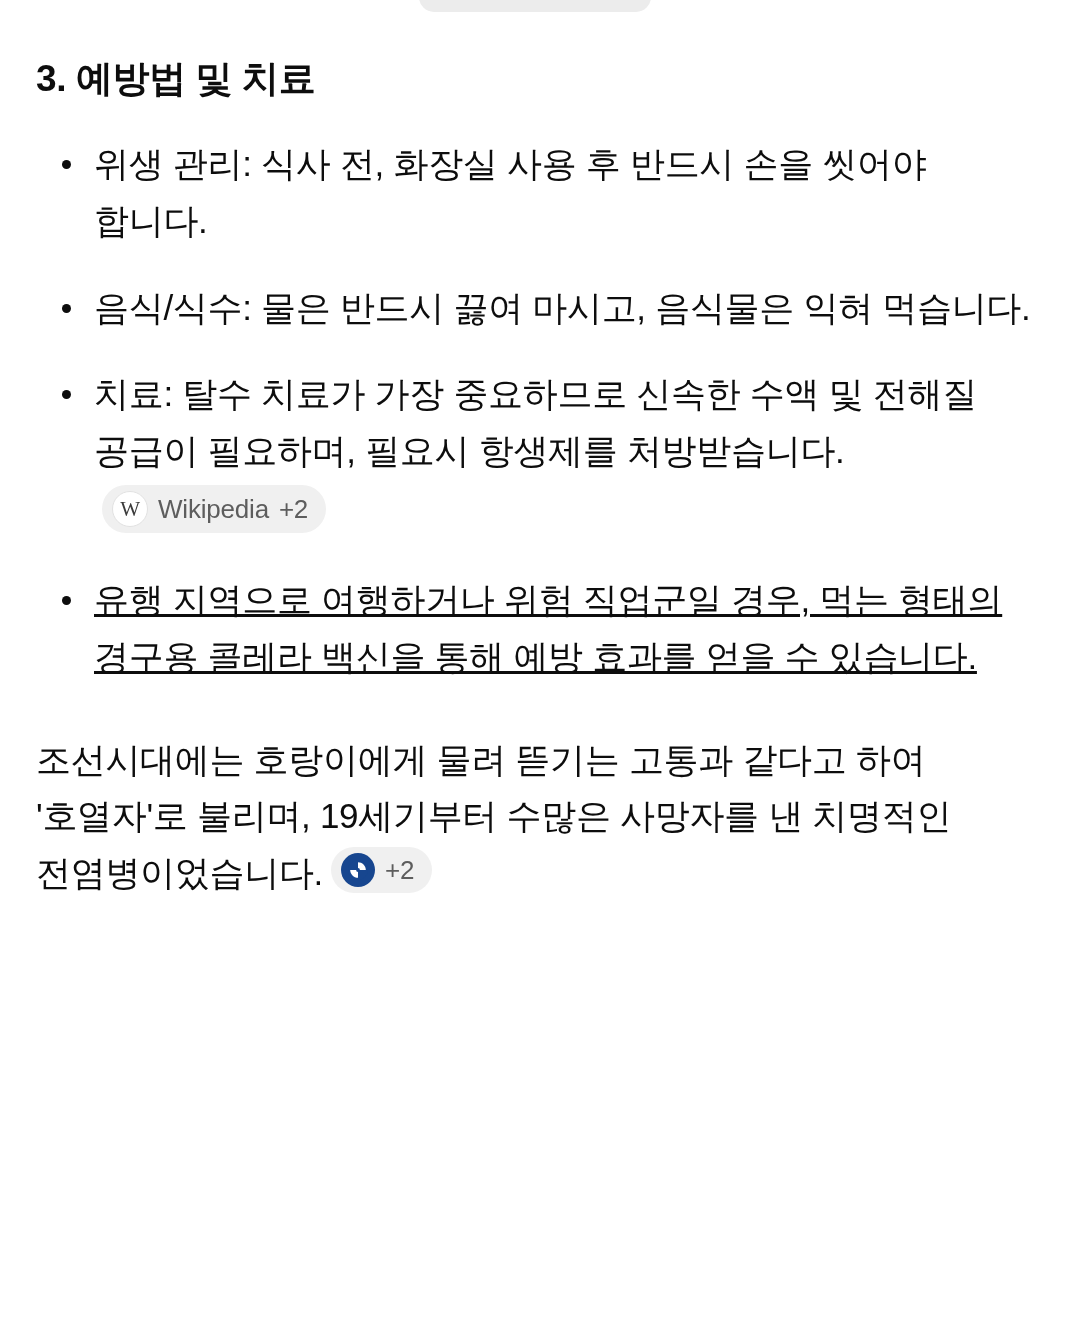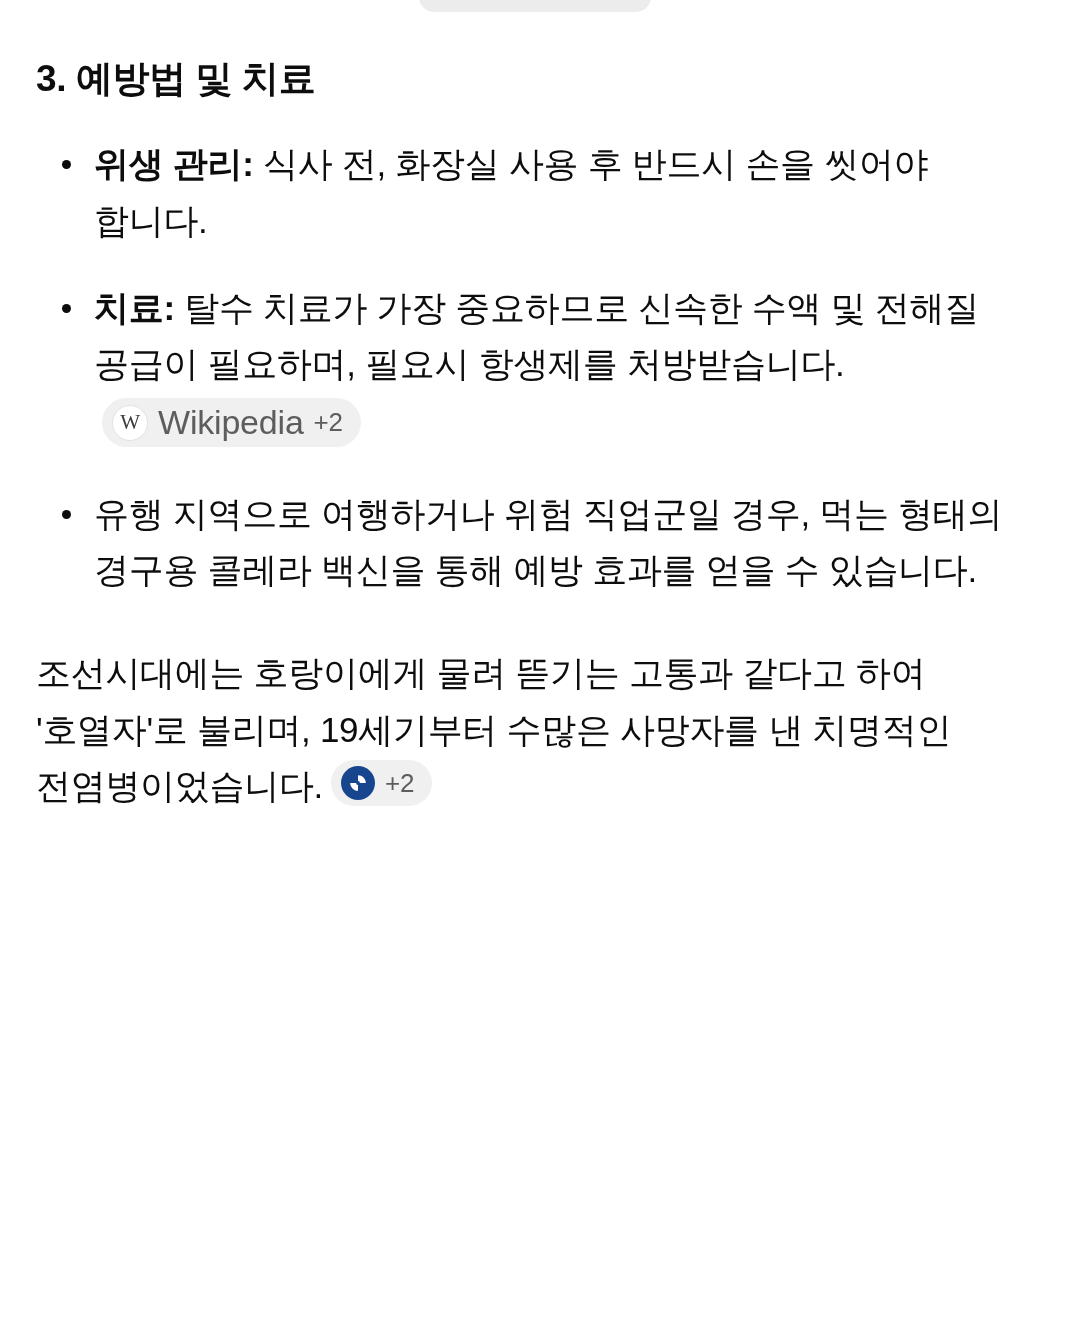--- a/index.html
+++ b/index.html
@@ -65,24 +65,24 @@
     position: absolute;
     left: 26px;
     top: 24px;
     width: 9px;
     height: 9px;
     background: #0d0d0d;
     border-radius: 50%;
   }
   .list-a li:first-child { margin-top: 34px; }
   .list-a li { margin-bottom: 30px; }
-  .list-b li { margin-top: 36px; }
+  .list-b li { margin-top: 36px; text-decoration: underline; }
 
   li b, .lead {
-    font-weight: 700;
+    font-weight: 400;
   }
 
   p.para {
     font-size: 35px;
     line-height: 1.62;
     letter-spacing: -0.3px;
     margin: 46px 0 0 0;
     color: #0d0d0d;
     word-break: keep-all;
   }
@@ -94,21 +94,21 @@
     gap: 10px;
     background: #f0f0f0;
     border-radius: 999px;
     padding: 6px 18px 6px 10px;
     margin-left: 8px;
     vertical-align: 4px;
     line-height: 1;
     white-space: nowrap;
   }
   .chip .chip-label {
-    font-size: 34px;
+    font-size: 26px;
     color: #5d5d5d;
     letter-spacing: -0.2px;
     line-height: 1.1;
   }
   .chip .chip-count {
     font-size: 26px;
     color: #5d5d5d;
     line-height: 1.1;
   }
   .chip-ico {
@@ -139,20 +139,23 @@
 
   <div class="top-pill"></div>
 
   <h2 class="section-title sec1-title">3. 예방법 및 치료</h2>
 
   <ul class="bullets list-a">
     <li>
       <b>위생 관리:</b><span> 식사 전, 화장실 사용 후 반드시 손을 씻어야 합니다.</span>
     </li>
     <li>
+      <b>음식/식수:</b><span> 물은 반드시 끓여 마시고, 음식물은 익혀 먹습니다.</span>
+    </li>
+    <li>
       <b>치료:</b><span> 탈수 치료가 가장 중요하므로 신속한 수액 및 전해질 공급이 필요하며, 필요시 항생제를 처방받습니다.</span><span class="chip">
           <span class="chip-ico wiki">W</span>
           <span class="chip-label">Wikipedia</span>
           <span class="chip-count">+2</span>
         </span>
     </li>
   </ul>
 
 
   <ul class="bullets list-b">

